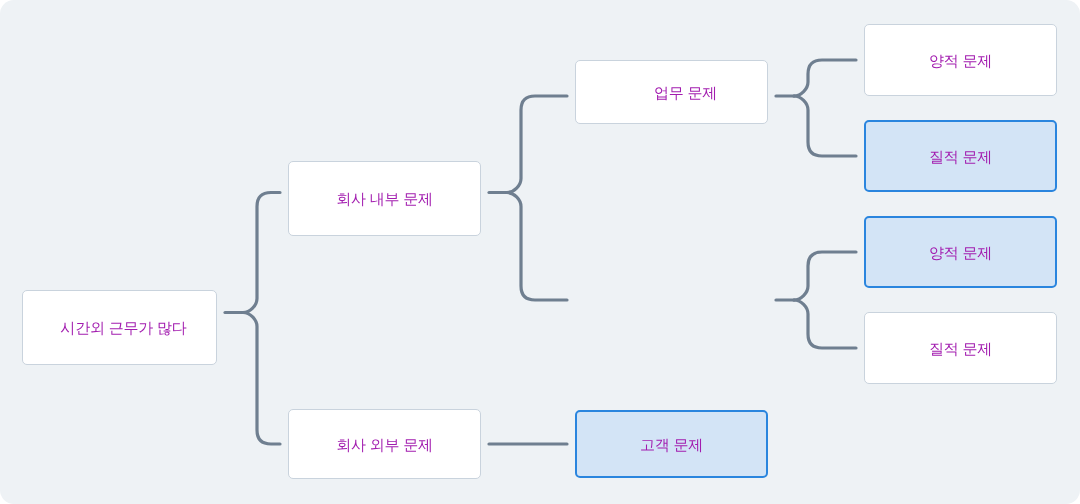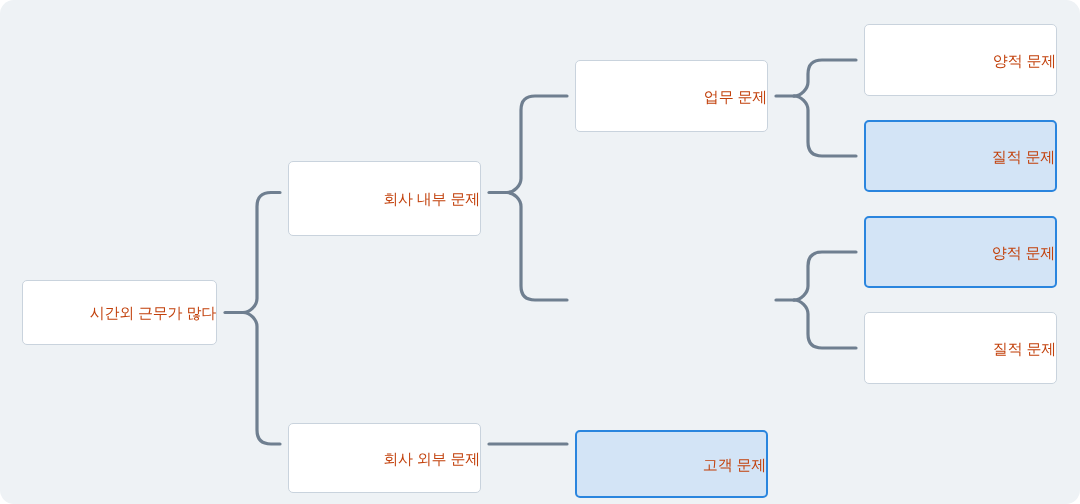--- a/index.html
+++ b/index.html
@@ -30,25 +30,25 @@
     width: 1080px;
     height: 504px;
     pointer-events: none;
   }
 
   .node {
     position: absolute;
     box-sizing: border-box;
     display: flex;
     align-items: center;
-    justify-content: flex-end;
+    justify-content: center;
     background: #ffffff;
     border: 1px solid #c9d3dd;
     border-radius: 5px;
-    color: #c2410c;
+    color: #a21caf;
     font-size: 15px;
     line-height: 1;
     letter-spacing: -0.2px;
     white-space: nowrap;
   }
 
   .node.highlight {
     background: #d3e4f6;
     border: 2px solid #2a85de;
   }
@@ -73,38 +73,38 @@
         <path d="M 489 444 L 567 444" stroke="#6f7f90" stroke-width="3.2" fill="none" stroke-linecap="round" stroke-linejoin="round"></path>
         <path d="M 776 96 L 794 96" stroke="#6f7f90" stroke-width="3.2" fill="none" stroke-linecap="round" stroke-linejoin="round"></path>
         <path d="M 794 96 C 801 96, 808 89, 808 82 L 808 74 Q 808 60, 822 60 L 856 60" stroke="#6f7f90" stroke-width="3.2" fill="none" stroke-linecap="round" stroke-linejoin="round"></path>
         <path d="M 794 96 C 801 96, 808 103, 808 110 L 808 142 Q 808 156, 822 156 L 856 156" stroke="#6f7f90" stroke-width="3.2" fill="none" stroke-linecap="round" stroke-linejoin="round"></path>
         <path d="M 776 300 L 794 300" stroke="#6f7f90" stroke-width="3.2" fill="none" stroke-linecap="round" stroke-linejoin="round"></path>
         <path d="M 794 300 C 801 300, 808 293, 808 286 L 808 266 Q 808 252, 822 252 L 856 252" stroke="#6f7f90" stroke-width="3.2" fill="none" stroke-linecap="round" stroke-linejoin="round"></path>
         <path d="M 794 300 C 801 300, 808 307, 808 314 L 808 334 Q 808 348, 822 348 L 856 348" stroke="#6f7f90" stroke-width="3.2" fill="none" stroke-linecap="round" stroke-linejoin="round"></path>
       </g>
   </svg>
 
-  <div class="node" style="left: 22px; top: 280px; width: 195px; height: 65px; padding-left: 8px;">
+  <div class="node" style="left: 22px; top: 290px; width: 195px; height: 75px; padding-left: 8px;">
     <span class="node-label">시간외 근무가 많다</span>
   </div>
 
   <div class="node" style="left: 288px; top: 155px; width: 193px; height: 75px; margin-top: 6px;">
     <span class="node-label">회사 내부 문제</span>
   </div>
 
-  <div class="node" style="left: 288px; top: 423px; width: 193px; height: 70px;">
+  <div class="node" style="left: 288px; top: 409px; width: 193px; height: 70px;">
     <span class="node-label">회사 외부 문제</span>
   </div>
 
-  <div class="node" style="left: 575px; top: 60px; width: 193px; height: 72px; padding-left: 28px;">
+  <div class="node" style="left: 575px; top: 60px; width: 193px; height: 64px; padding-left: 28px;">
     <span class="node-label">업무 문제</span>
   </div>
 
 
-  <div class="node highlight" style="left: 575px; top: 430px; width: 193px; height: 68px;">
+  <div class="node highlight" style="left: 575px; top: 410px; width: 193px; height: 68px;">
     <span class="node-label">고객 문제</span>
   </div>
 
   <div class="node" style="left: 864px; top: 24px; width: 193px; height: 72px;">
     <span class="node-label">양적 문제</span>
   </div>
 
   <div class="node highlight" style="left: 864px; top: 120px; width: 193px; height: 72px;">
     <span class="node-label">질적 문제</span>
   </div>

